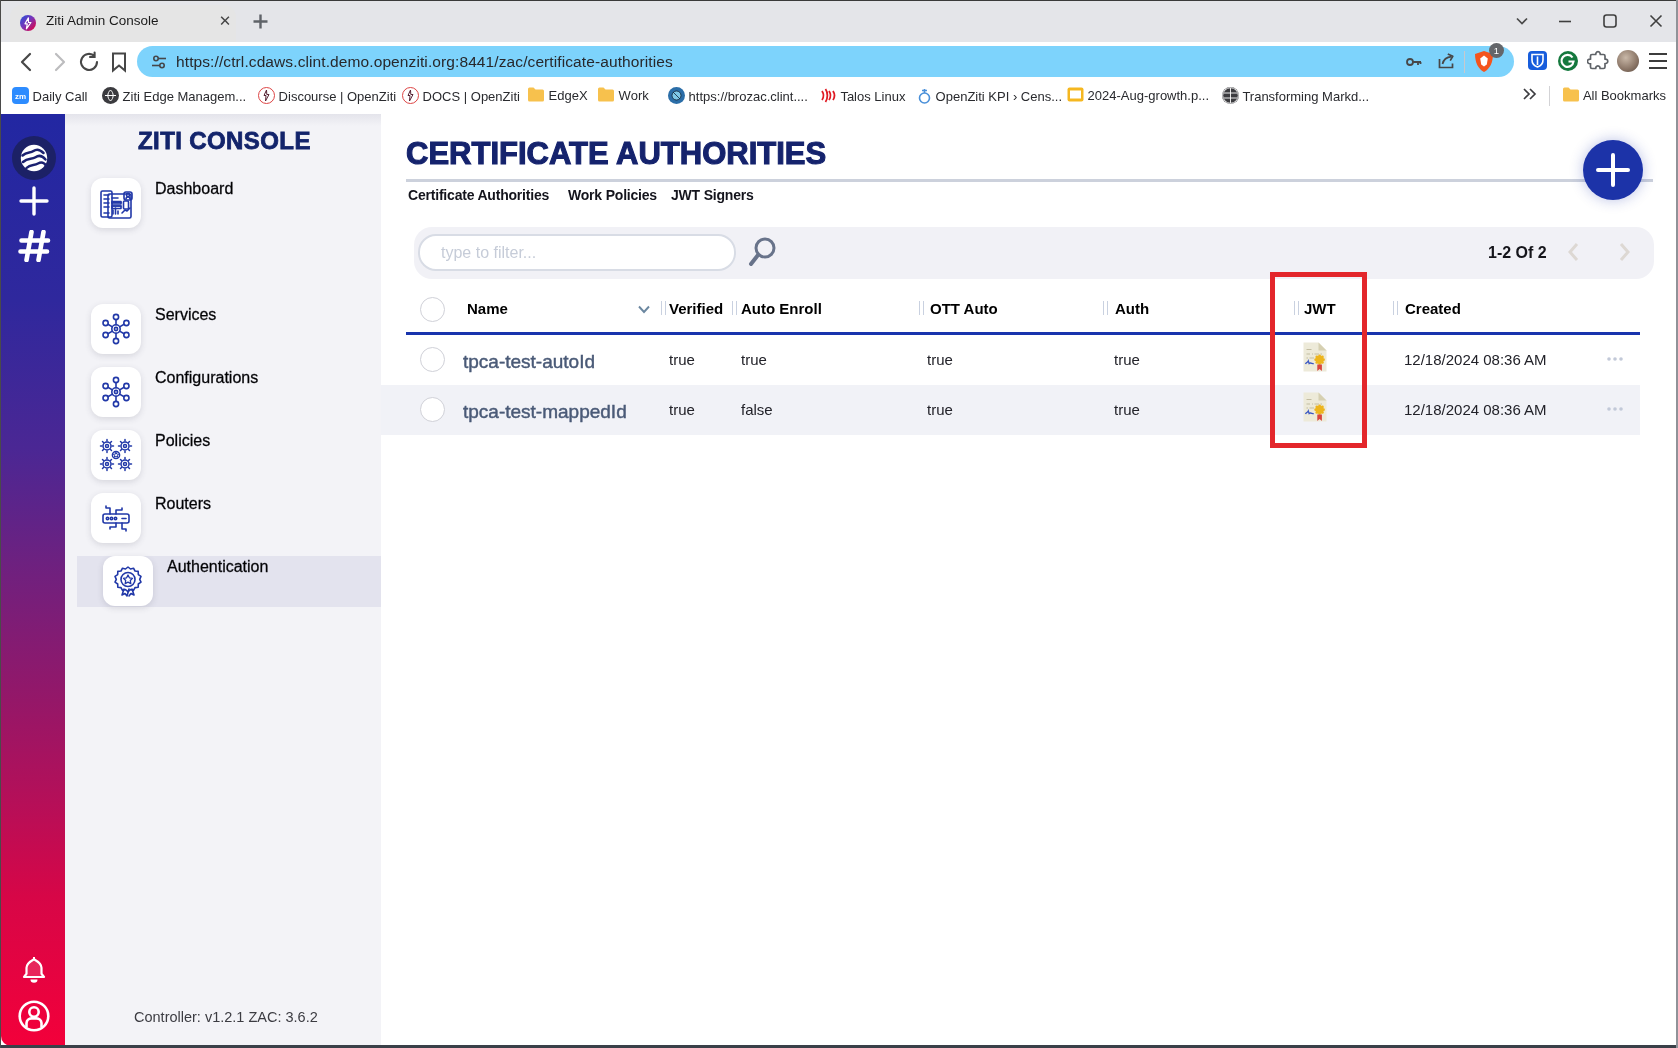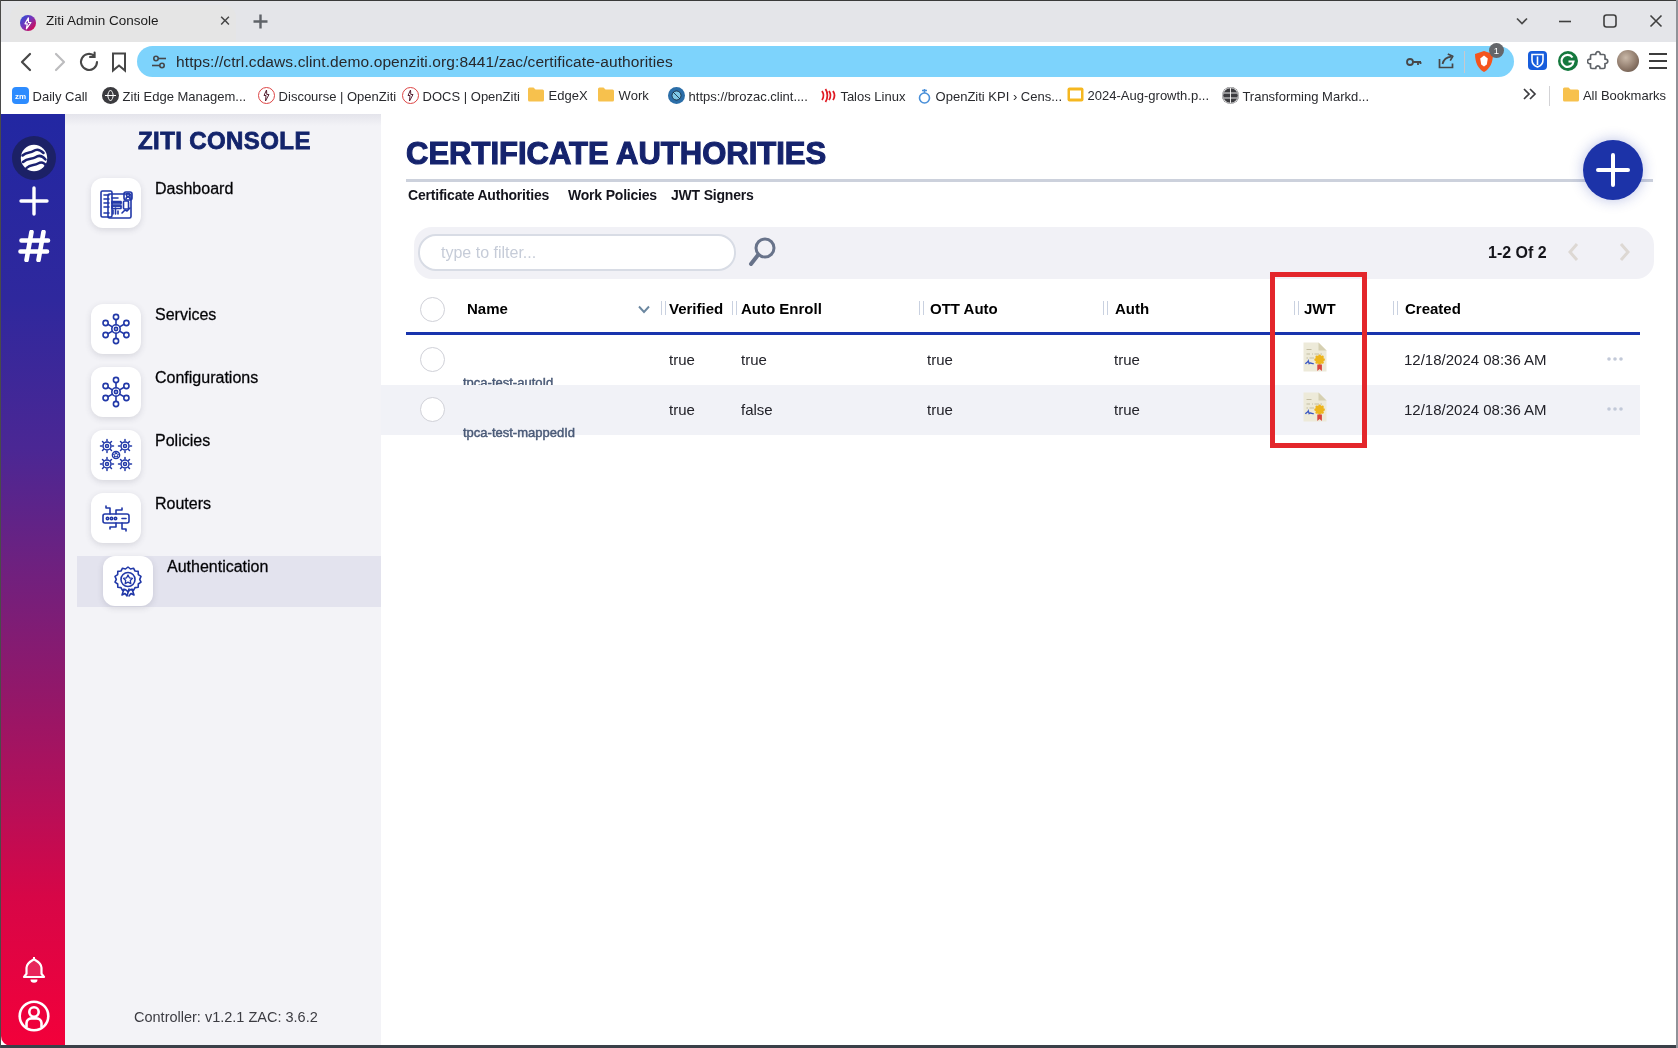--- a/index.html
+++ b/index.html
@@ -51,21 +51,21 @@
 #pager { position:absolute; left:1074px; top:17px; font-size:16px; font-weight:700; color:#15151b; }
 
 
 .hlabel { position:absolute; top:0; font-size:15px; font-weight:700; color:#000000; white-space:nowrap; }
 .sep { position:absolute; top:1px; width:5px; height:14px; border-left:1.5px solid #c9d1e0; border-right:1.5px solid #c9d1e0; }
 #headrow { position:absolute; left:0px; top:186px; width:1296px; height:21px; }
 #headline { position:absolute; left:25px; top:217.5px; width:1234px; height:4.5px; background:#1834ad; }
 .rowc { position:absolute; width:25px; height:25px; border:1.5px solid #d0d1d8; border-radius:50%; background:#fff; }
 .row { position:absolute; left:0; width:1259px; height:50px; }
 .cell { position:absolute; font-size:15px; color:#222229; top:16px; }
-.name { font-size:13px; font-weight:400; color:#4a5a77;margin-top:24px; -webkit-text-stroke:0.45px #4a5a77; }
+.name { font-size:19px; font-weight:400; color:#4a5a77; -webkit-text-stroke:0.45px #4a5a77; }
 .dots { position:absolute; left:1225px; top:21px; }
 #redbox { position:absolute; left:889px; top:158px; width:97px; height:176px; border:5px solid #e3262b; }
 .ico { stroke:#2138a8; fill:none; stroke-width:1.6; stroke-linecap:round; stroke-linejoin:round; }
 </style>
 </head>
 <body>
 
 <div id="tabstrip"></div>
 <div id="tab">
   <div id="favicon">

